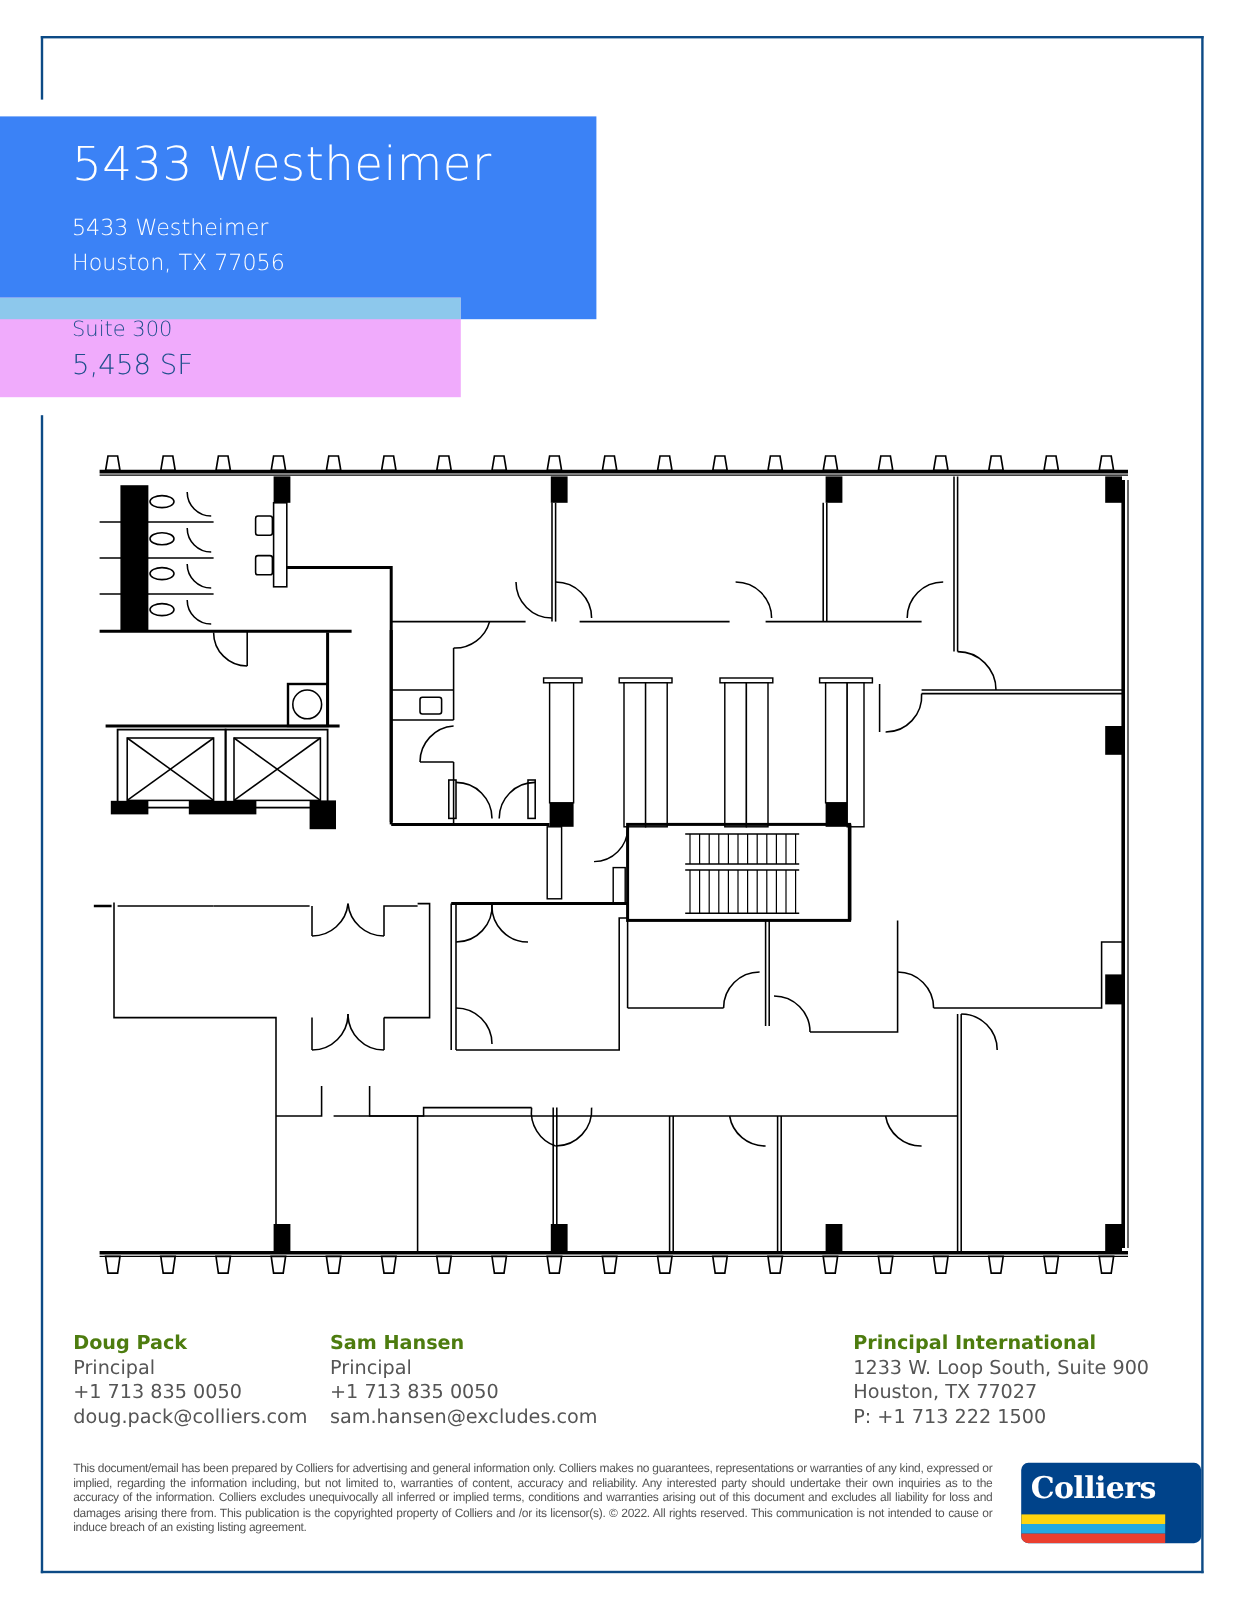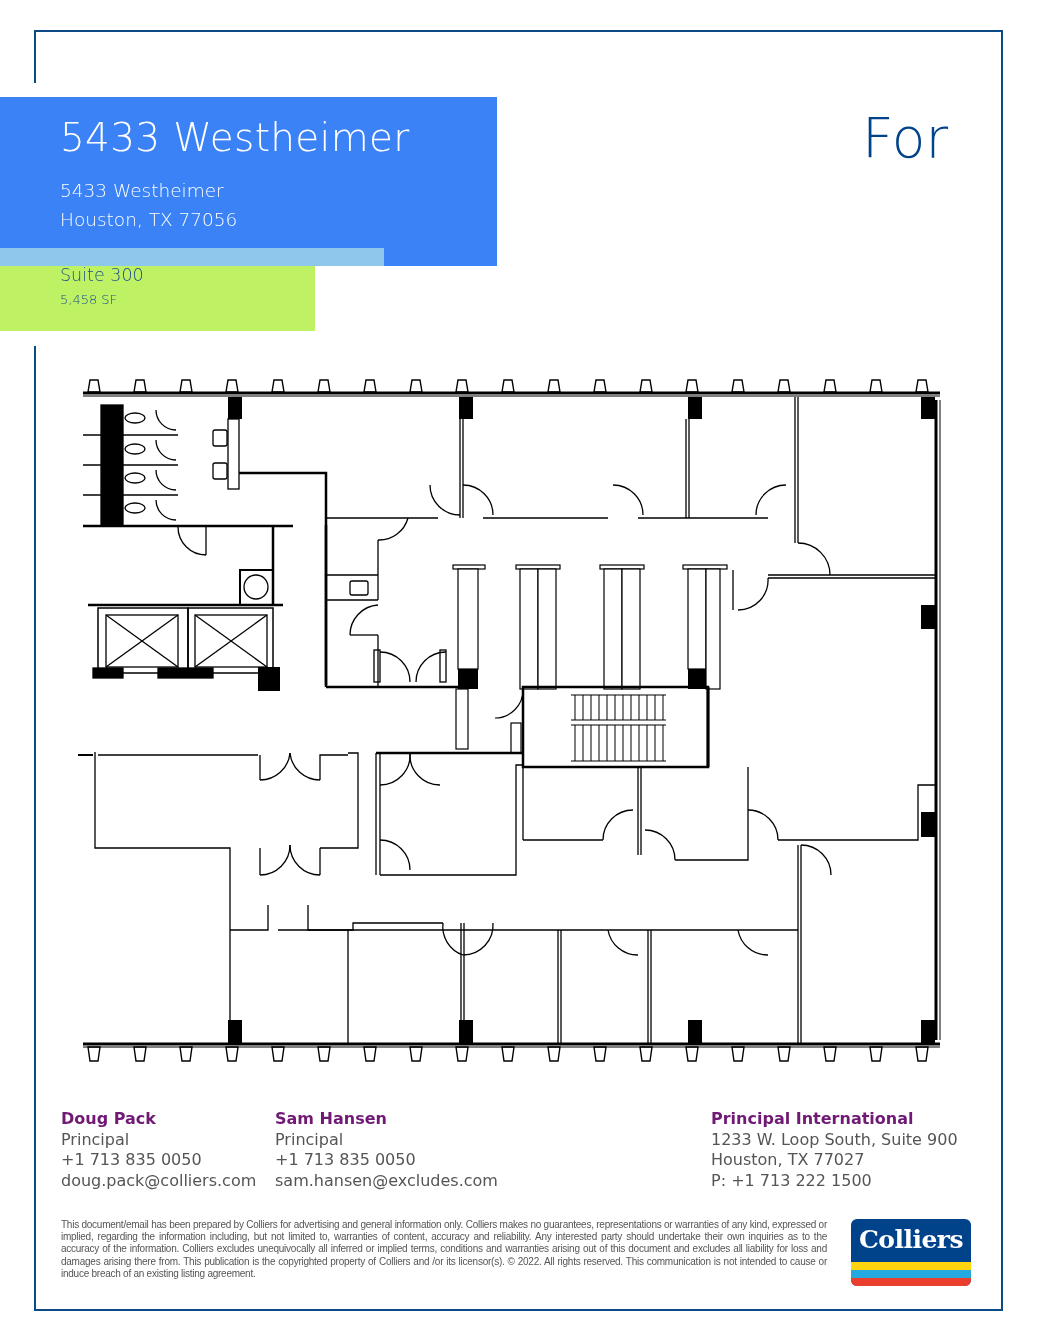--- a/index.html
+++ b/index.html
@@ -8,40 +8,40 @@
   .frame-right { position:absolute; left:1001px; top:30px; width:2px; height:1281px; background:#0c4a85; }
   .frame-bottom { position:absolute; left:34px; top:1309px; width:969px; height:2px; background:#0c4a85; }
   .frame-left-a { position:absolute; left:34px; top:30px; width:2px; height:53px; background:#0c4a85; }
   .frame-left-b { position:absolute; left:34px; top:346px; width:2px; height:965px; background:#0c4a85; }
 
   .title-block { position:absolute; left:0; top:97px; width:497px; height:169px; background:#3b82f6; color:#ffffff; }
   .title-main { position:absolute; left:60px; top:18px; font-size:39px; font-weight:300; letter-spacing:0.3px; white-space:nowrap; }
   .title-addr1 { position:absolute; left:60px; top:83px; font-size:18.5px; font-weight:300; white-space:nowrap; }
   .title-addr2 { position:absolute; left:60px; top:112px; font-size:18.5px; font-weight:300; white-space:nowrap;text-align:right; }
 
-  .suite-block { position:absolute; left:0; top:248px; width:315px; height:83px; background:#bef264; color:#1e4f8c; }
+  .suite-block { position:absolute; left:0; top:248px; width:384px; height:83px; background:#f0abfc; color:#1e4f8c; }
   .suite-top-band { position:absolute; left:0; top:0; width:384px; height:18px; background:#8dc8ec; }
   .suite-name { position:absolute; left:60px; top:17px; font-size:17.5px; font-weight:300; white-space:nowrap; }
-  .suite-size { position:absolute; left:60px; top:44px; font-size:13px; font-weight:300; white-space:nowrap; }
+  .suite-size { position:absolute; left:60px; top:44px; font-size:23px; font-weight:300; white-space:nowrap; }
 
   .for-lease { position:absolute; right:89px; top:108px; text-align:right; color:#00438a; }
   .for-word { font-size:55px; font-weight:300; line-height:60px; display:block; }
   .lease-word { font-size:52px; font-weight:bold; line-height:62px; display:block; }
 
   .floorplan { position:absolute; left:78px; top:375px; width:870px; height:695px; }
 
   .contact { position:absolute; top:1109px; font-size:16px; line-height:20.5px; color:#555555; }
-  .contact .name { color:#701a75; font-weight:bold; font-size:16px; }
+  .contact .name { color:#4d7c0f; font-weight:bold; font-size:16px; }
   .contact-1 { left:61px; }
   .contact-2 { left:275px; }
   .contact-3 { left:711px; }
 
   .disclaimer { position:absolute; left:61px; top:1219px; width:766px; font-size:10px; line-height:12.2px; color:#555555; text-align:justify; font-family:"Liberation Sans Narrow", "Liberation Sans", sans-serif; letter-spacing:-0.25px; }
 
-  .logo { position:absolute; left:851px; top:1219px; width:120px; height:67px; border-radius:6px; overflow:hidden; background:#00438a; }
+  .logo { position:absolute; left:851px; top:1219px; width:120px; height:67px; border-radius:6px; overflow:hidden; background:#00438a;padding-left:30px; }
   .logo-text { position:absolute; left:0; top:6px; width:120px; text-align:center; color:#ffffff; font-family:"DejaVu Serif", "Liberation Serif", serif; font-weight:bold; font-size:25px; letter-spacing:-0.5px; }
   .logo-stripe-yellow { position:absolute; left:0; top:43px; width:120px; height:8px; background:#ffd40f; }
   .logo-stripe-blue { position:absolute; left:0; top:51px; width:120px; height:8px; background:#25a9e0; }
   .logo-stripe-red { position:absolute; left:0; top:59px; width:120px; height:8px; background:#ea3f2f; }
 </style>
 </head>
 <body>
 
 <div class="frame-top"></div>
 <div class="frame-right"></div>
@@ -55,21 +55,20 @@
   <div class="title-addr2">Houston, TX 77056</div>
 </div>
 
 <div class="suite-block">
   <div class="suite-top-band"></div>
   <div class="suite-name">Suite 300</div>
   <div class="suite-size">5,458 SF</div>
 </div>
 
 <div class="for-lease">
-  <span class="for-word">For</span>
 </div>
 
 <div class="floorplan">
 <svg width="870" height="695" viewBox="0 0 870 695" xmlns="http://www.w3.org/2000/svg">
   <g fill="none" stroke="#000" stroke-width="1.4">
 
     <g>
       <path d="M12 5 L20 5 L22 17 L10 17 Z"></path>
           <path d="M58 5 L66 5 L68 17 L56 17 Z"></path>
           <path d="M104 5 L112 5 L114 17 L102 17 Z"></path>

